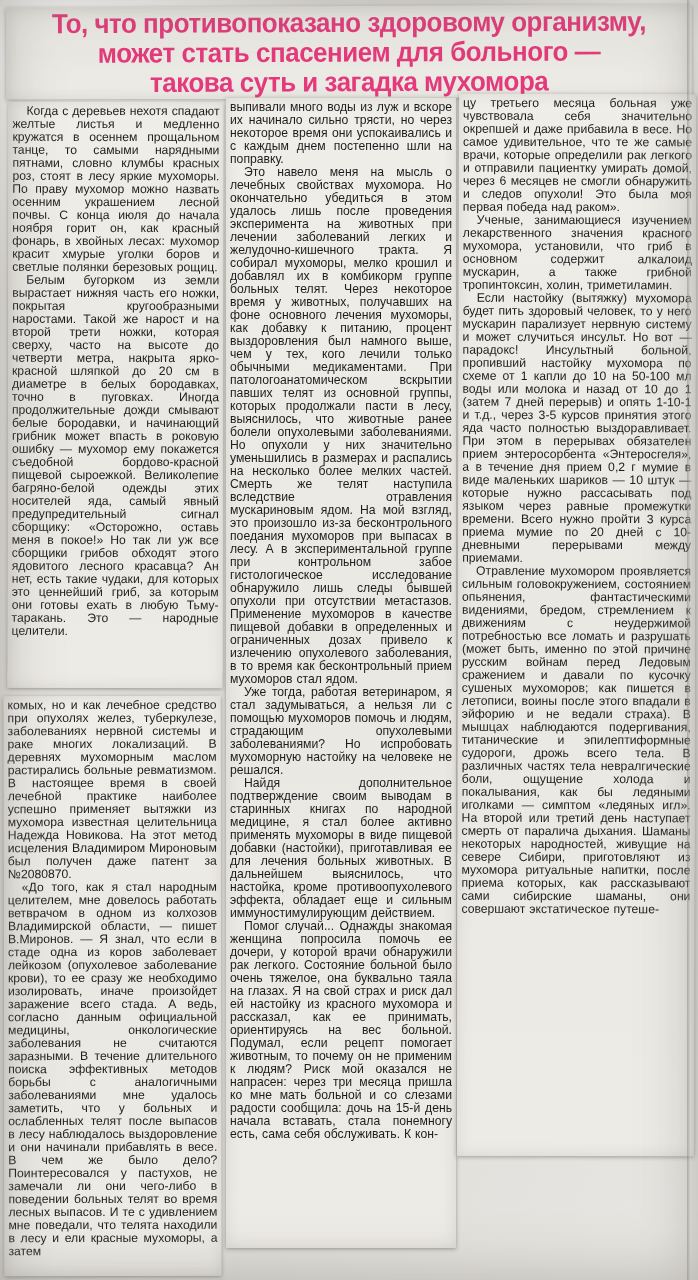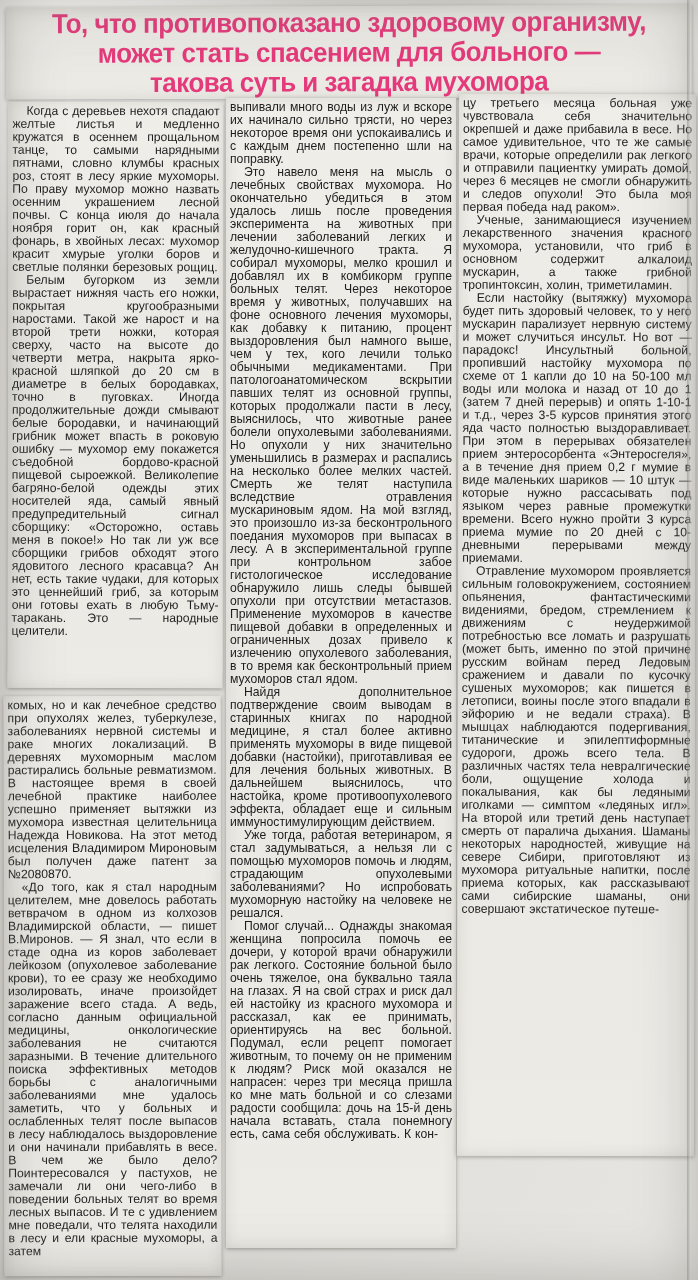--- a/index.html
+++ b/index.html
@@ -56,22 +56,22 @@
   </div>
 
   <div class="strip col col1b">
     <p class="cont">комых, но и как лечебное средство при опухолях желез, туберкулезе, заболеваниях нервной системы и раке многих локализаций. В деревнях мухоморным маслом растирались больные ревматизмом. В настоящее время в своей лечебной практике наиболее успешно применяет вытяжки из мухомора известная целительница Надежда Новикова. На этот метод исцеления Владимиром Мироновым был получен даже патент за №2080870.</p>
     <p>«До того, как я стал народным целителем, мне довелось работать ветврачом в одном из колхозов Владимирской области, — пишет В.Миронов. — Я знал, что если в стаде одна из коров заболевает лейкозом (опухолевое заболевание крови), то ее сразу же необходимо изолировать, иначе произойдет заражение всего стада. А ведь, согласно данным официальной медицины, онкологические заболевания не считаются заразными. В течение длительного поиска эффективных методов борьбы с аналогичными заболеваниями мне удалось заметить, что у больных и ослабленных телят после выпасов в лесу наблюдалось выздоровление и они начинали прибавлять в весе. В чем же было дело? Поинтересовался у пастухов, не замечали ли они чего-либо в поведении больных телят во время лесных выпасов. И те с удивлением мне поведали, что телята находили в лесу и ели красные мухоморы, а затем</p>
   </div>
 
   <div class="strip col col2">
     <p class="cont">выпивали много воды из луж и вскоре их начинало сильно трясти, но через некоторое время они успокаивались и с каждым днем постепенно шли на поправку.</p>
     <p>Это навело меня на мысль о лечебных свойствах мухомора. Но окончательно убедиться в этом удалось лишь после проведения эксперимента на животных при лечении заболеваний легких и желудочно-кишечного тракта. Я собирал мухоморы, мелко крошил и добавлял их в комбикорм группе больных телят. Через некоторое время у животных, получавших на фоне основного лечения мухоморы, как добавку к питанию, процент выздоровления был намного выше, чем у тех, кого лечили только обычными медикаментами. При патологоанатомическом вскрытии павших телят из основной группы, которых продолжали пасти в лесу, выяснилось, что животные ранее болели опухолевыми заболеваниями. Но опухоли у них значительно уменьшились в размерах и распались на несколько более мелких частей. Смерть же телят наступила вследствие отравления мускариновым ядом. На мой взгляд, это произошло из-за бесконтрольного поедания мухоморов при выпасах в лесу. А в экспериментальной группе при контрольном забое гистологическое исследование обнаружило лишь следы бывшей опухоли при отсутствии метастазов. Применение мухоморов в качестве пищевой добавки в определенных и ограниченных дозах привело к излечению опухолевого заболевания, в то время как бесконтрольный прием мухоморов стал ядом.</p>
+    <p>Уже тогда, работая ветеринаром, я стал задумываться, а нельзя ли с помощью мухоморов помочь и людям, страдающим опухолевыми заболеваниями? Но испробовать мухоморную настойку на человеке не решался.</p>
     <p>Найдя дополнительное подтверждение своим выводам в старинных книгах по народной медицине, я стал более активно применять мухоморы в виде пищевой добавки (настойки), приготавливая ее для лечения больных животных. В дальнейшем выяснилось, что настойка, кроме противоопухолевого эффекта, обладает еще и сильным иммуностимулирующим действием.</p>
-    <p>Уже тогда, работая ветеринаром, я стал задумываться, а нельзя ли с помощью мухоморов помочь и людям, страдающим опухолевыми заболеваниями? Но испробовать мухоморную настойку на человеке не решался.</p>
     <p>Помог случай... Однажды знакомая женщина попросила помочь ее дочери, у которой врачи обнаружили рак легкого. Состояние больной было очень тяжелое, она буквально таяла на глазах. Я на свой страх и риск дал ей настойку из красного мухомора и рассказал, как ее принимать, ориентируясь на вес больной. Подумал, если рецепт помогает животным, то почему он не применим к людям? Риск мой оказался не напрасен: через три месяца пришла ко мне мать больной и со слезами радости сообщила: дочь на 15-й день начала вставать, стала понемногу есть, сама себя обслуживать. К кон-</p>
   </div>
 
   <div class="strip col col3">
     <p class="cont">цу третьего месяца больная уже чувствовала себя значительно окрепшей и даже прибавила в весе. Но самое удивительное, что те же самые врачи, которые определили рак легкого и отправили пациентку умирать домой, через 6 месяцев не смогли обнаружить и следов опухоли! Это была моя первая победа над раком».</p>
     <p>Ученые, занимающиеся изучением лекарственного значения красного мухомора, установили, что гриб в основном содержит алкалоид мускарин, а также грибной тропинтоксин, холин, триметиламин.</p>
     <p>Если настойку (вытяжку) мухомора будет пить здоровый человек, то у него мускарин парализует нервную систему и может случиться инсульт. Но вот — парадокс! Инсультный больной, пропивший настойку мухомора по схеме от 1 капли до 10 на 50-100 мл воды или молока и назад от 10 до 1 (затем 7 дней перерыв) и опять 1-10-1 и т.д., через 3-5 курсов принятия этого яда часто полностью выздоравливает. При этом в перерывах обязателен прием энтеросорбента «Энтеросгеля», а в течение дня прием 0,2 г мумие в виде маленьких шариков — 10 штук — которые нужно рассасывать под языком через равные промежутки времени. Всего нужно пройти 3 курса приема мумие по 20 дней с 10-дневными перерывами между приемами.</p>
     <p>Отравление мухомором проявляется сильным головокружением, состоянием опьянения, фантастическими видениями, бредом, стремлением к движениям с неудержимой потребностью все ломать и разрушать (может быть, именно по этой причине русским войнам перед Ледовым сражением и давали по кусочку сушеных мухоморов; как пишется в летописи, воины после этого впадали в эйфорию и не ведали страха). В мышцах наблюдаются подергивания, титанические и эпилептиформные судороги, дрожь всего тела. В различных частях тела невралгические боли, ощущение холода и покалывания, как бы ледяными иголками — симптом «ледяных игл». На второй или третий день наступает смерть от паралича дыхания. Шаманы некоторых народностей, живущие на севере Сибири, приготовляют из мухомора ритуальные напитки, после приема которых, как рассказывают сами сибирские шаманы, они совершают экстатическое путеше-</p>
   </div>
 

